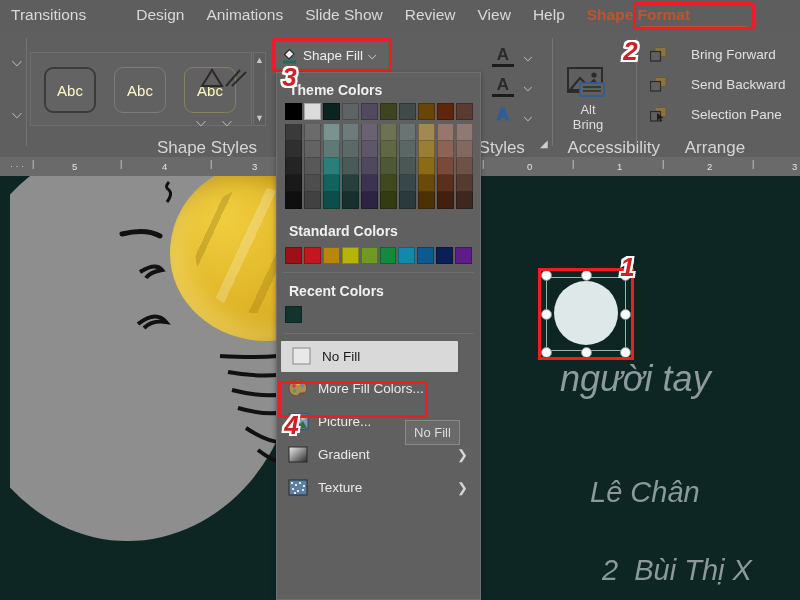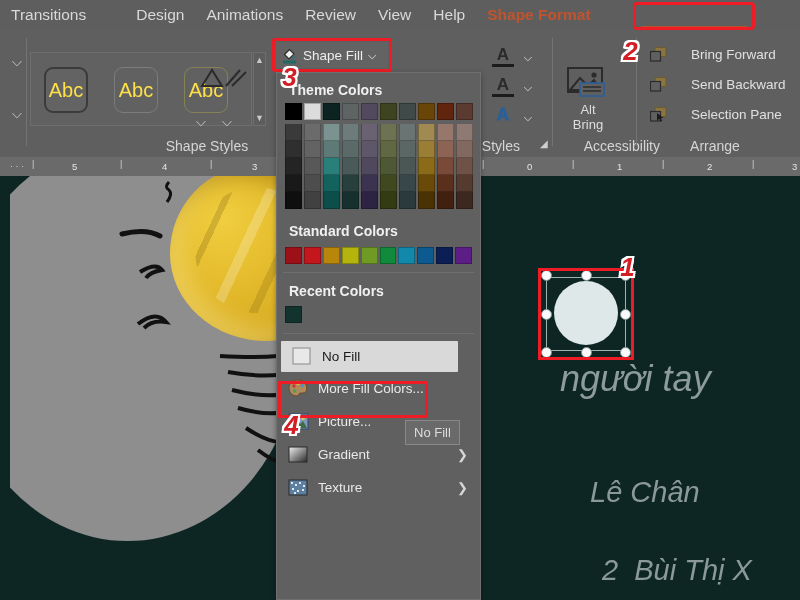--- a/index.html
+++ b/index.html
@@ -53,36 +53,36 @@
 
   
   .chev-left { position:absolute; color:#cfcfcf; font-size:13px; }
 
   
   .gallery {
     position:absolute; left:30px; top:22px; width:222px; height:74px;
     border:1px solid #6e6e6e; background:#616161;
   }
   .sty {
-    position:absolute; top:14px; width:44px; height:46px;
+    position:absolute; top:14px; width:52px; height:46px;
     border-radius:9px;
     display:flex; align-items:center; justify-content:center;
-    font-size:20px; color:#fde047;
+    font-size:15px; color:#fef9c3;
   }
   .sty1 { left:13px; border:2px solid #3b3b3b; background:#636363; }
   .sty2 { left:83px; border:1.5px solid #7c7c7c; background:#616161; }
   .sty3 { left:153px; border:1.5px solid #848358; background:#616161; }
   .gal-scroll {
     position:absolute; left:253px; top:22px; width:13px; height:74px;
     border:1px solid #6e6e6e; background:#5d5d5d;
     display:flex; flex-direction:column; justify-content:space-between;
     align-items:center; color:#c9c9c9; font-size:9px; padding:2px 0;
   }
   .grp-label {
-    position:absolute; font-size:14px; color:#d5d5d5; text-align:center;
+    position:absolute; font-size:17px; color:#d5d5d5; text-align:center;
   }
 
   
   .wa { position:absolute; width:40px; height:26px; }
   .wa .letter {
     font-size:17px; font-weight:bold; color:#2a2a2a; line-height:17px;
     display:block; text-align:center; width:22px;
   }
   .wa .bar { width:22px; height:3px; background:#1c1c1c; margin-top:1px; }
   .wa .chev { position:absolute; right:0; top:5px; font-size:11px; color:#d2d2d2; }
@@ -260,20 +260,21 @@
 </style>
 </head>
 <body>
 
 <div class="app">
 
   <div class="tabbar">
     <div class="tab">Transitions</div>
     <div class="tab" style="margin-left:28px">Design</div>
     <div class="tab">Animations</div>
+    <div class="tab">Slide Show</div>
     <div class="tab">Review</div>
     <div class="tab">View</div>
     <div class="tab">Help</div>
     <div class="tab active-shape">Shape Format</div>
   </div>
   <div class="tab-underline"></div>
   <div class="tab-box"></div>
 
   <div class="ribbon">
 

